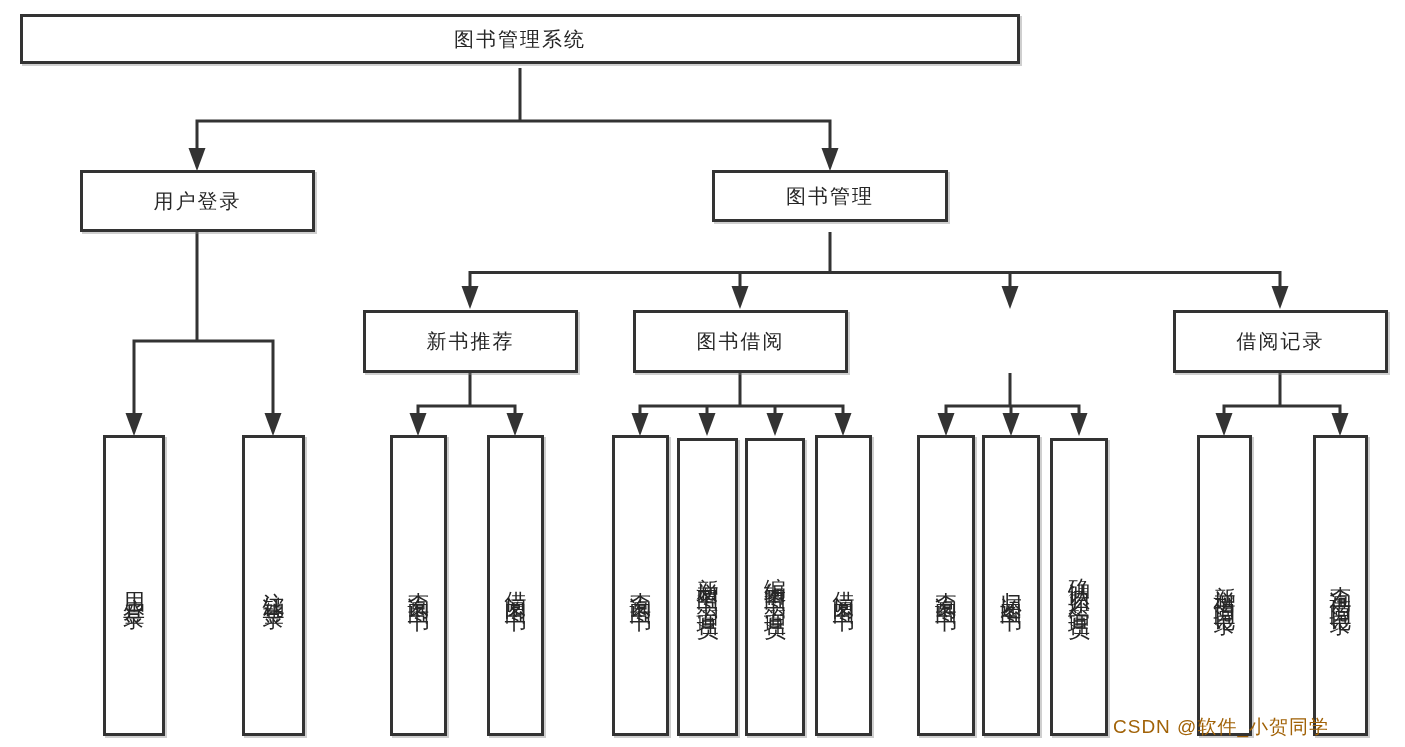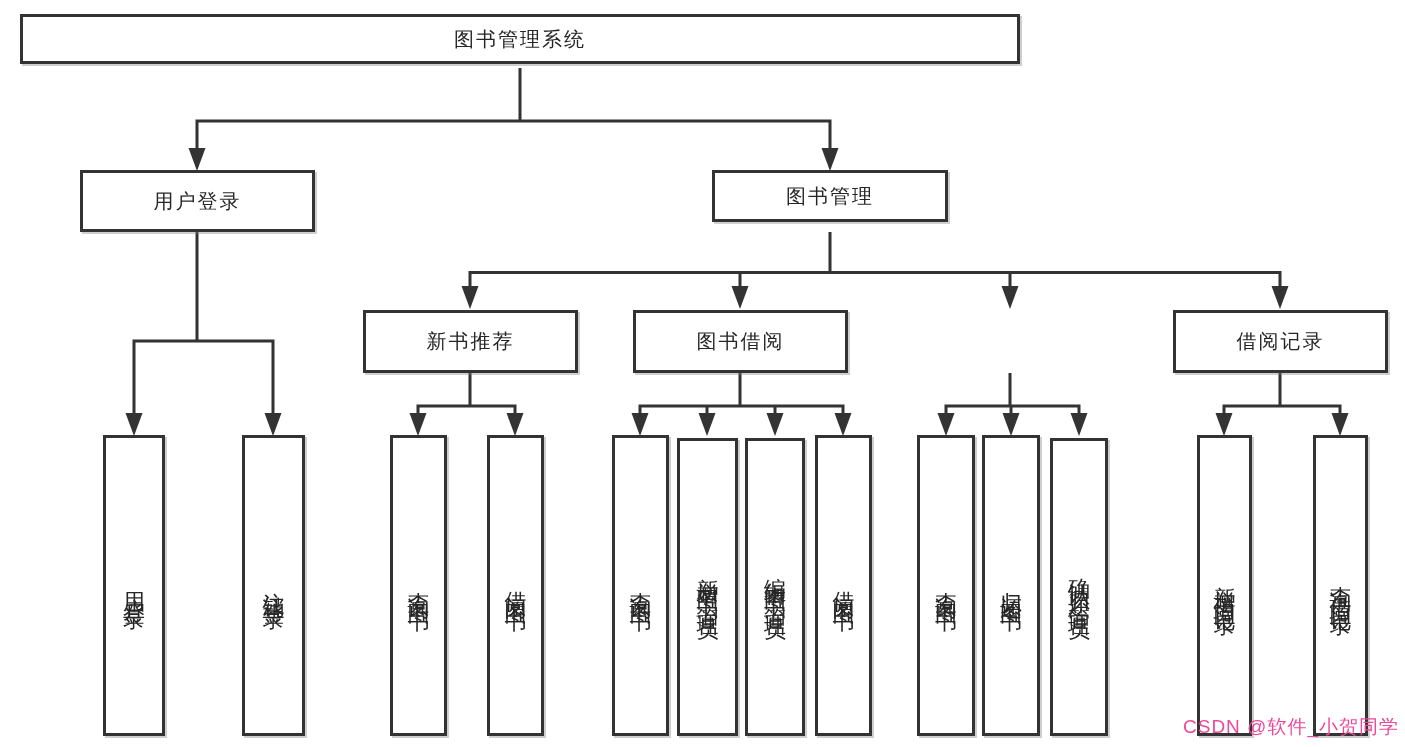--- a/index.html
+++ b/index.html
@@ -44,25 +44,25 @@
   .vbox .vlabel {
     writing-mode: vertical-rl;
     text-orientation: mixed;
     font-size: 22px;
     letter-spacing: 6px;
     line-height: 1;
     white-space: nowrap;
   }
   .watermark {
     position: absolute;
-    left: 1183px;
+    left: 1113px;
     top: 714px;
     font-size: 19px;
     letter-spacing: 1px;
-    color: #ec4899;
+    color: #a16207;
     z-index: 3;
     white-space: nowrap;
   }
 </style>
 </head>
 <body>
 
 <div class="canvas">
 
   <svg class="connectors" viewBox="0 0 1405 747" xmlns="http://www.w3.org/2000/svg">

